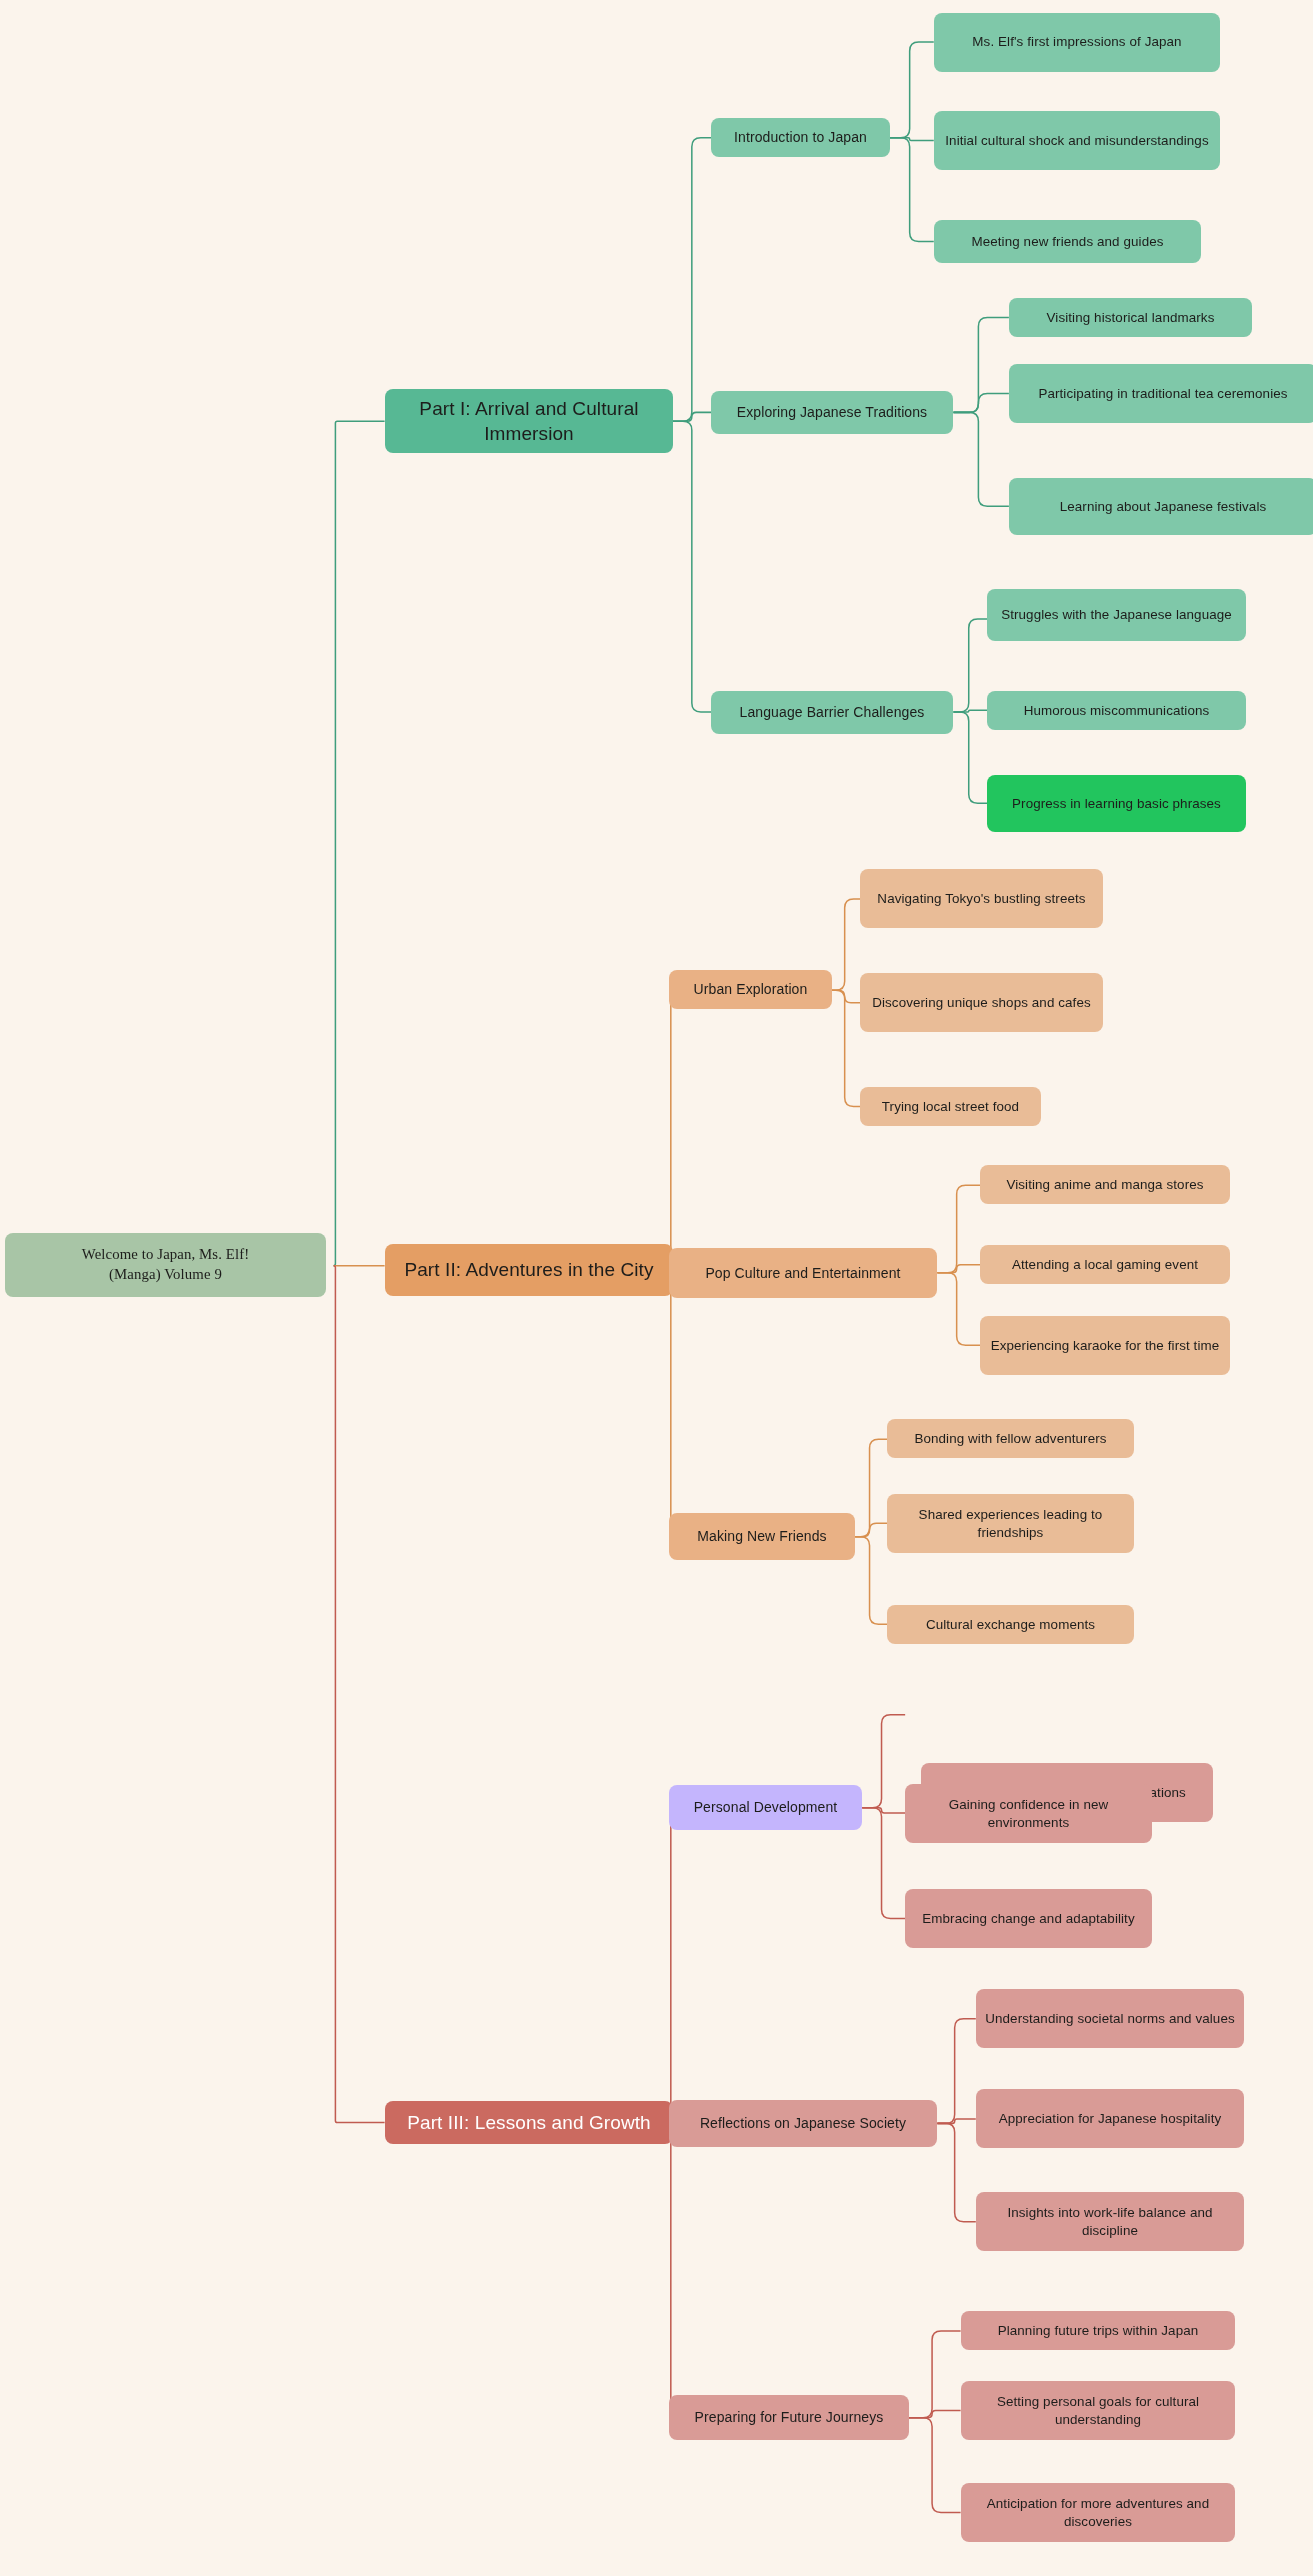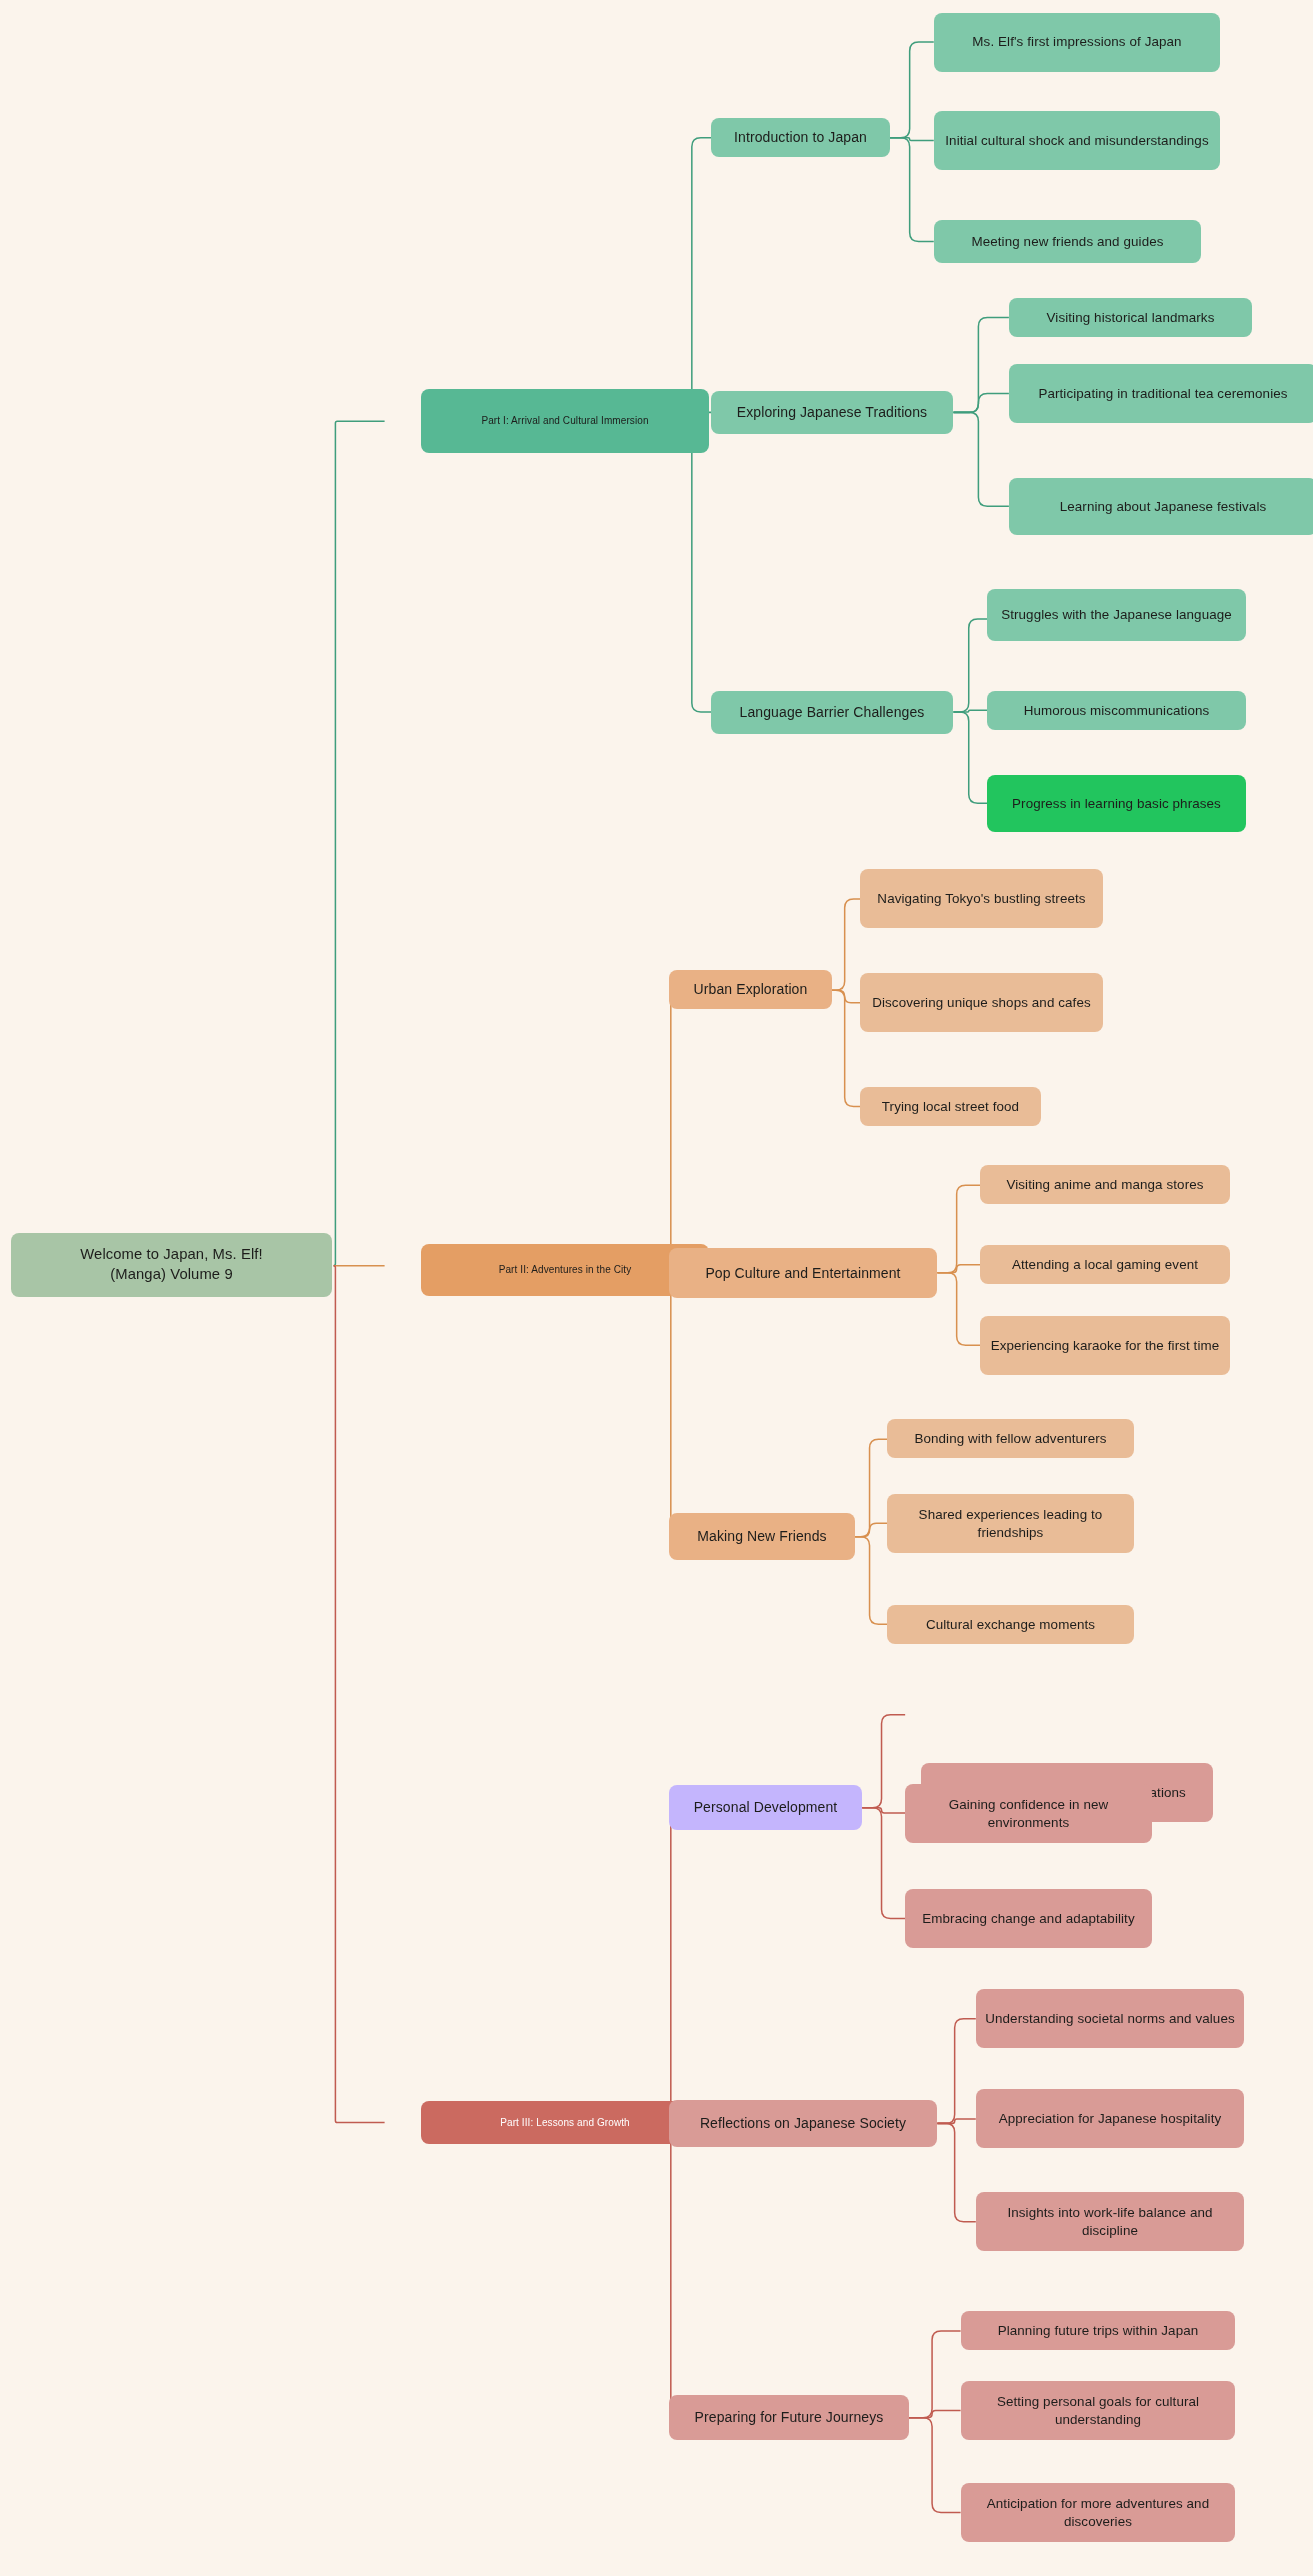--- a/index.html
+++ b/index.html
@@ -16,21 +16,21 @@
     box-sizing:border-box;
     display:flex;align-items:center;justify-content:center;
     text-align:center;
     border-radius:8px;
     color:#1d1d1b;
     line-height:1.32;
     padding:5.4px 9px;
     letter-spacing:0.1px;
   }
   .root{font-size:14.8px;}
-  .branch{font-size:10px;margin-left:36px;}
+  .branch{font-size:19px;}
   .sub{font-size:14px;}
   .leaf{font-size:13.4px;}
 </style>
 </head>
 <body>
 
 <div id="canvas">
   <svg id="links" viewBox="0 0 1468 2880" xmlns="http://www.w3.org/2000/svg">
       <path d="M 373 1415 L 373 1415 Q 375 1415 375 1413 L 375 473 Q 375 471 377 471 L 430 471" fill="none" stroke="#3f9d7c" stroke-width="1.7"></path>
       <path d="M 373 1415 L 430 1415" fill="none" stroke="#d8904f" stroke-width="1.7"></path>
@@ -66,21 +66,21 @@
       <path d="M 752 2373 L 748 2374" fill="none" stroke="#c05b50" stroke-width="1.7"></path>
       <path d="M 1048 2374 L 1057.35 2374 Q 1067.35 2374 1067.35 2364 L 1067.35 2267 Q 1067.35 2257 1077.35 2257 L 1091 2257" fill="none" stroke="#c05b50" stroke-width="1.7"></path>
       <path d="M 1048 2374 L 1064.85 2374 Q 1067.35 2374 1067.35 2371.5 L 1067.35 2371.5 Q 1067.35 2369 1069.85 2369 L 1091 2369" fill="none" stroke="#c05b50" stroke-width="1.7"></path>
       <path d="M 1048 2374 L 1057.35 2374 Q 1067.35 2374 1067.35 2384 L 1067.35 2474 Q 1067.35 2484 1077.35 2484 L 1091 2484" fill="none" stroke="#c05b50" stroke-width="1.7"></path>
       <path d="M 752 2373 L 748 2373 Q 750 2373 750 2375 L 750 2701 Q 750 2703 752 2703 L 748 2703" fill="none" stroke="#c05b50" stroke-width="1.7"></path>
       <path d="M 1016 2703 L 1032.1 2703 Q 1042.1 2703 1042.1 2693 L 1042.1 2616 Q 1042.1 2606 1052.1 2606 L 1074 2606" fill="none" stroke="#c05b50" stroke-width="1.7"></path>
       <path d="M 1016 2703 L 1038.1 2703 Q 1042.1 2703 1042.1 2699 L 1042.1 2699 Q 1042.1 2695 1046.1 2695 L 1074 2695" fill="none" stroke="#c05b50" stroke-width="1.7"></path>
       <path d="M 1016 2703 L 1032.1 2703 Q 1042.1 2703 1042.1 2713 L 1042.1 2799 Q 1042.1 2809 1052.1 2809 L 1074 2809" fill="none" stroke="#c05b50" stroke-width="1.7"></path>
     </svg>
   <div id="nodes">
-      <div class="node root" style="left: 11px; top: 1233px; width: 321px; height: 64px; background: rgb(168, 197, 166); color: rgb(29, 29, 27);">
+      <div class="node root" style="left: 5px; top: 1233px; width: 321px; height: 64px; background: rgb(168, 197, 166); color: rgb(29, 29, 27); font-family: Liberation Serif, serif;">
         <span>Welcome to Japan, Ms. Elf!<br>(Manga) Volume 9</span>
       </div>
       <div class="node branch" style="left: 385px; top: 389px; width: 288px; height: 64px; background: rgb(87, 184, 148); color: rgb(29, 29, 27);">Part I: Arrival and Cultural Immersion</div>
       <div class="node sub" style="left: 711px; top: 118px; width: 179px; height: 39px; background: rgb(127, 200, 169); color: rgb(29, 29, 27);">Introduction to Japan</div>
       <div class="node leaf" style="left: 934px; top: 12.5px; width: 286px; height: 59px; background: rgb(127, 200, 169); color: rgb(29, 29, 27);">Ms. Elf's first impressions of Japan</div>
       <div class="node leaf" style="left: 934px; top: 111px; width: 286px; height: 59px; background: rgb(127, 200, 169); color: rgb(29, 29, 27);">Initial cultural shock and misunderstandings</div>
       <div class="node leaf" style="left: 934px; top: 220px; width: 267px; height: 43px; background: rgb(127, 200, 169); color: rgb(29, 29, 27);">Meeting new friends and guides</div>
       <div class="node sub" style="left: 711px; top: 391px; width: 242px; height: 43px; background: rgb(127, 200, 169); color: rgb(29, 29, 27);">Exploring Japanese Traditions</div>
       <div class="node leaf" style="left: 1009px; top: 298px; width: 243px; height: 39px; background: rgb(127, 200, 169); color: rgb(29, 29, 27);">Visiting historical landmarks</div>
       <div class="node leaf" style="left: 1009px; top: 364px; width: 308px; height: 59px; background: rgb(127, 200, 169); color: rgb(29, 29, 27);">Participating in traditional tea ceremonies</div>

